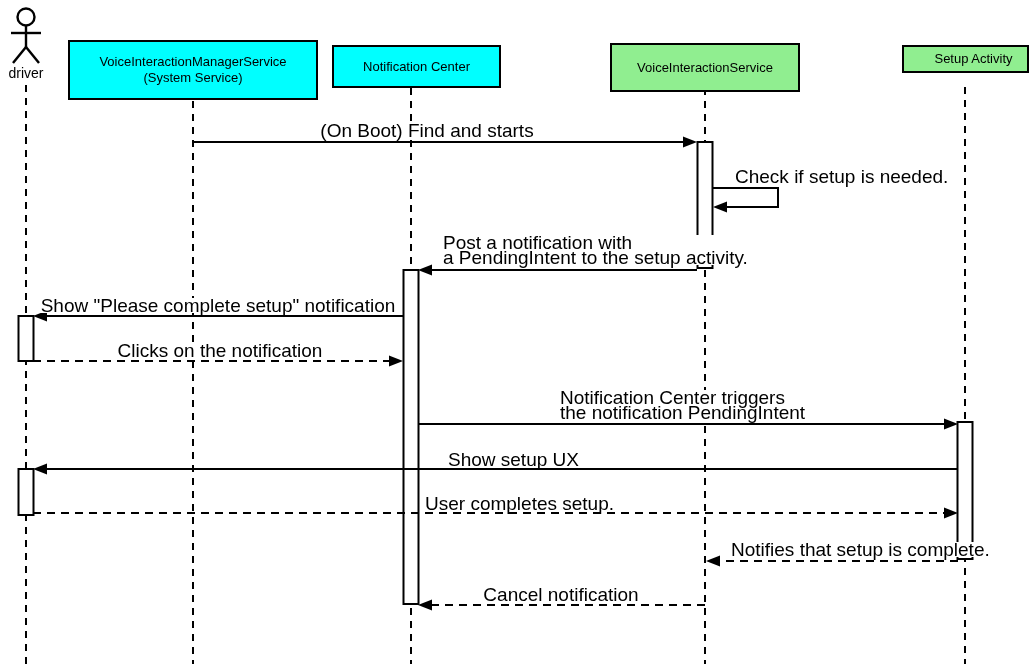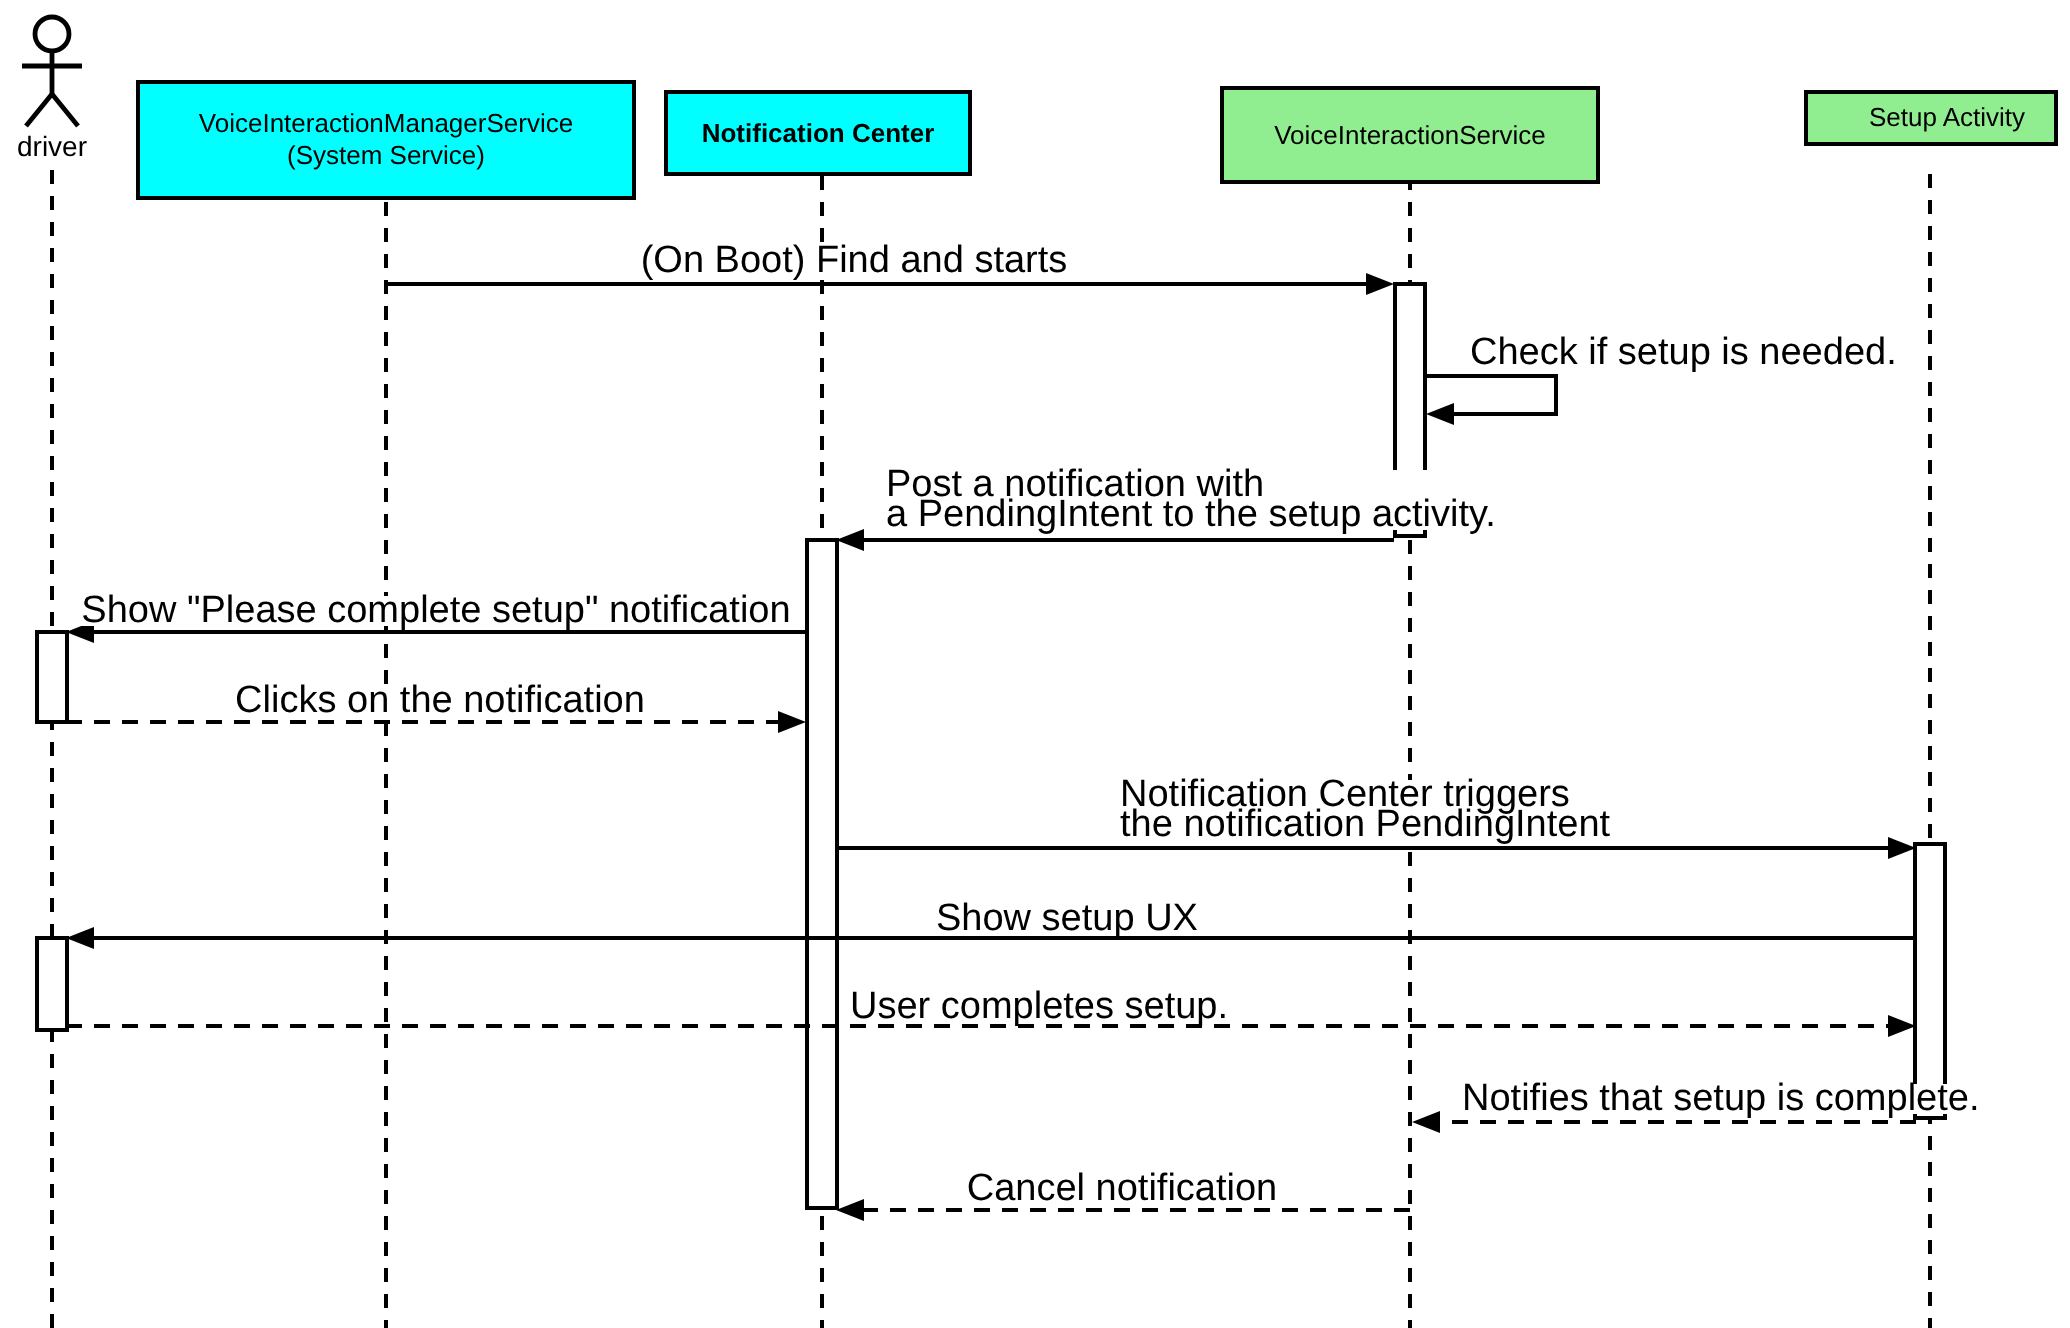--- a/index.html
+++ b/index.html
@@ -103,41 +103,41 @@
       <line x1="705" y1="605" x2="431" y2="605" stroke="#000" stroke-width="2" stroke-dasharray="8,6"></line>
       <polygon points="418,605 432,599.5 432,610.5" fill="#000"></polygon>
     </g>
   </svg>
 
   <div class="actor-label" style="left:26px;top:65px;">driver</div>
 
   <div class="participant-box" style="left:68px;top:28px;width:250px;height:60px;background:#00ffff;margin-top:12px;">VoiceInteractionManagerService
 (System Service)</div>
 
-  <div class="participant-box" style="left:332px;top:45px;width:154px;height:43px;background:#00ffff;font-weight:bold;">Notification Center</div>
+  <div class="participant-box" style="left:332px;top:45px;width:169px;height:43px;background:#00ffff;">Notification Center</div>
 
   <div class="participant-box" style="left:610px;top:43px;width:190px;height:49px;background:#90ee90;">VoiceInteractionService</div>
 
   <div class="participant-box" style="left:902px;top:45px;width:127px;height:28px;background:#90ee90;padding-left:16px;">Setup Activity</div>
 
   <div class="msg-label centered" style="left:427px;top:123px;">(On Boot) Find and starts</div>
 
   <div class="msg-label" style="left:733px;top:169px;">Check if setup is needed.</div>
 
   <div class="msg-label" style="left:441px;top:235px;">Post a notification with
 a PendingIntent to the setup activity.</div>
 
   <div class="msg-label centered" style="left:218px;top:298px;">Show "Please complete setup" notification</div>
 
   <div class="msg-label centered" style="left:220px;top:343px;">Clicks on the notification</div>
 
   <div class="msg-label" style="left:558px;top:390px;">Notification Center triggers
 the notification PendingIntent</div>
 
-  <div class="msg-label" style="left:466px;top:452px;">Show setup UX</div>
+  <div class="msg-label" style="left:446px;top:452px;">Show setup UX</div>
 
   <div class="msg-label" style="left:423px;top:496px;">User completes setup.</div>
 
   <div class="msg-label" style="left:729px;top:542px;">Notifies that setup is complete.</div>
 
   <div class="msg-label centered" style="left:561px;top:587px;">Cancel notification</div>
 
 </div>
 
 </body></html>

